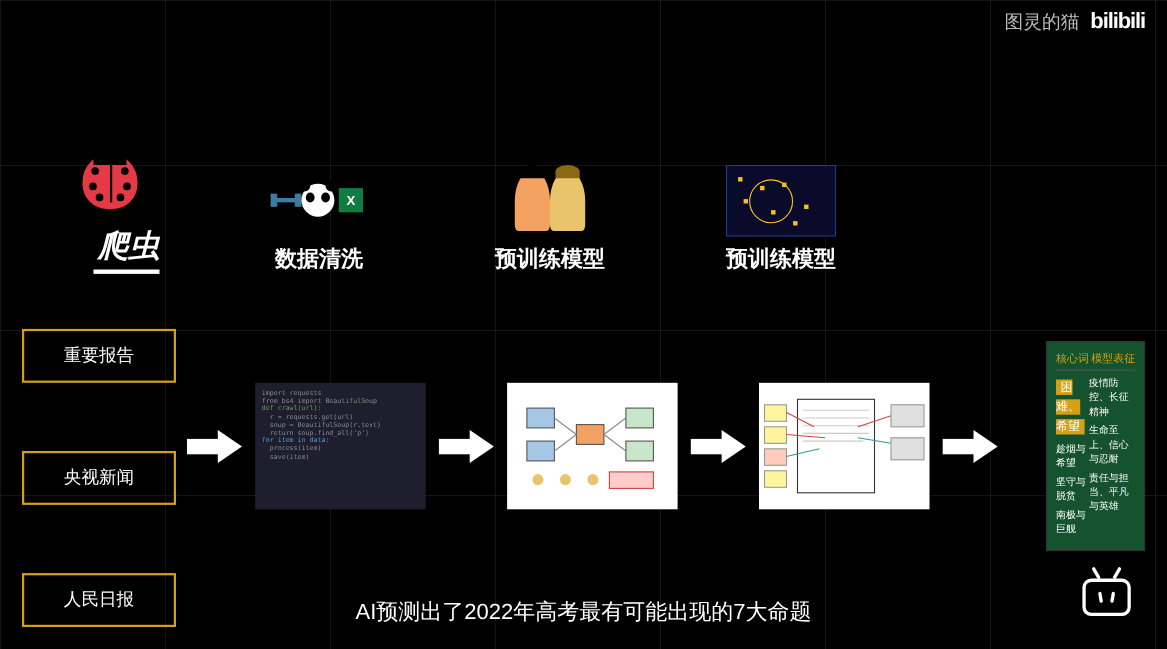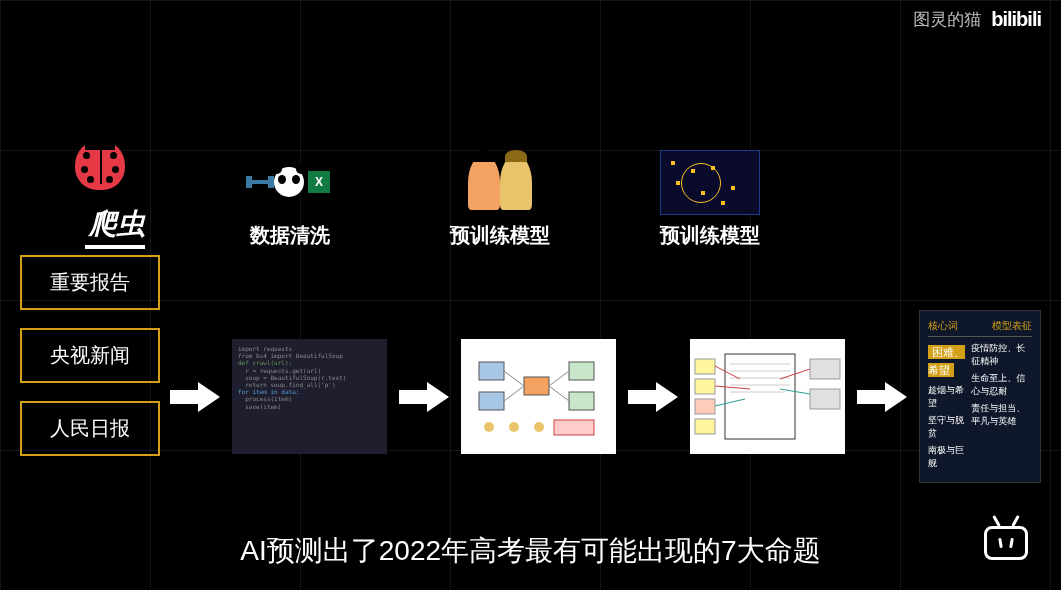--- a/index.html
+++ b/index.html
@@ -80,24 +80,25 @@
     position: absolute;
     top: 255px;
     left: 20px;
     display: flex;
     flex-direction: column;
     gap: 18px;
   }
   .source-box {
     border: 2px solid #d4a017;
     padding: 12px 16px;
-    font-size: 20px;
+    font-size: 16px;
     color: #fff;
     width: 140px;
     text-align: center;
+    margin-top: 44px;
   }
   .detail-row {
     position: absolute;
     top: 310px;
     left: 170px;
     right: 20px;
     display: flex;
     align-items: center;
     gap: 12px;
   }
@@ -146,26 +147,27 @@
   .nn-box {
     background: #fff;
     display: flex;
     align-items: center;
     justify-content: center;
   }
   .topic-box {
     background: #fff;
   }
   .predict-box {
-    background: #0f172a;
+    background: #14532d;
     border: 1px solid #333;
     width: 185px;
     padding: 8px;
     display: flex;
     gap: 0;
+    margin-left: 32px;
   }
   .predict-col1 { flex: 1; }
   .predict-col2 { flex: 1.4; }
   .predict-head1 {
     color: #d4a017;
     font-size: 10px;
     border-bottom: 1px solid #555;
     padding-bottom: 3px;
     margin-bottom: 5px;
   }
@@ -188,21 +190,21 @@
     background: #d4a017;
     padding: 1px 4px;
     display: inline;
   }
   .subtitle {
     position: absolute;
     bottom: 20px;
     left: 0;
     right: 0;
     text-align: center;
-    font-size: 28px;
+    font-size: 20px;
     color: #fff;
   }
   .tv-icon {
     position: absolute;
     bottom: 30px;
     right: 30px;
     width: 50px;
     height: 45px;
   }
   .tv-body {

